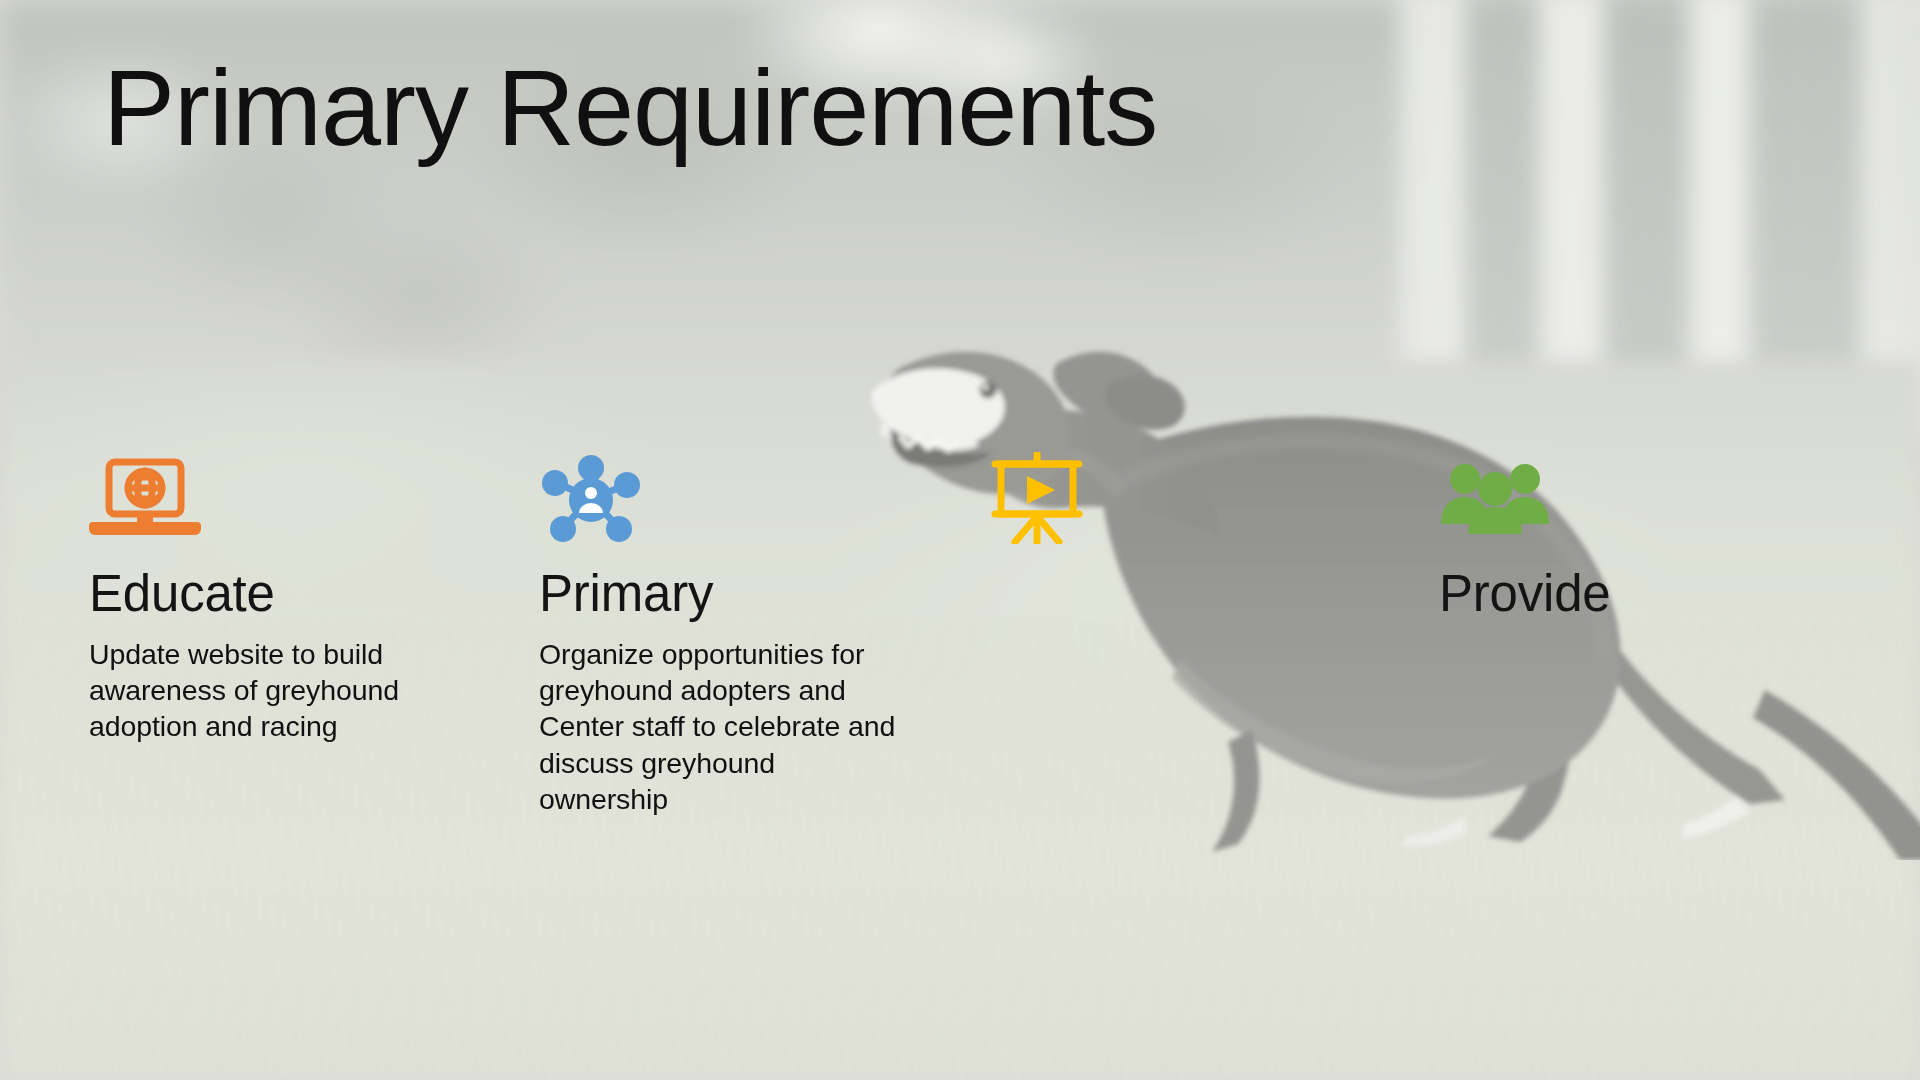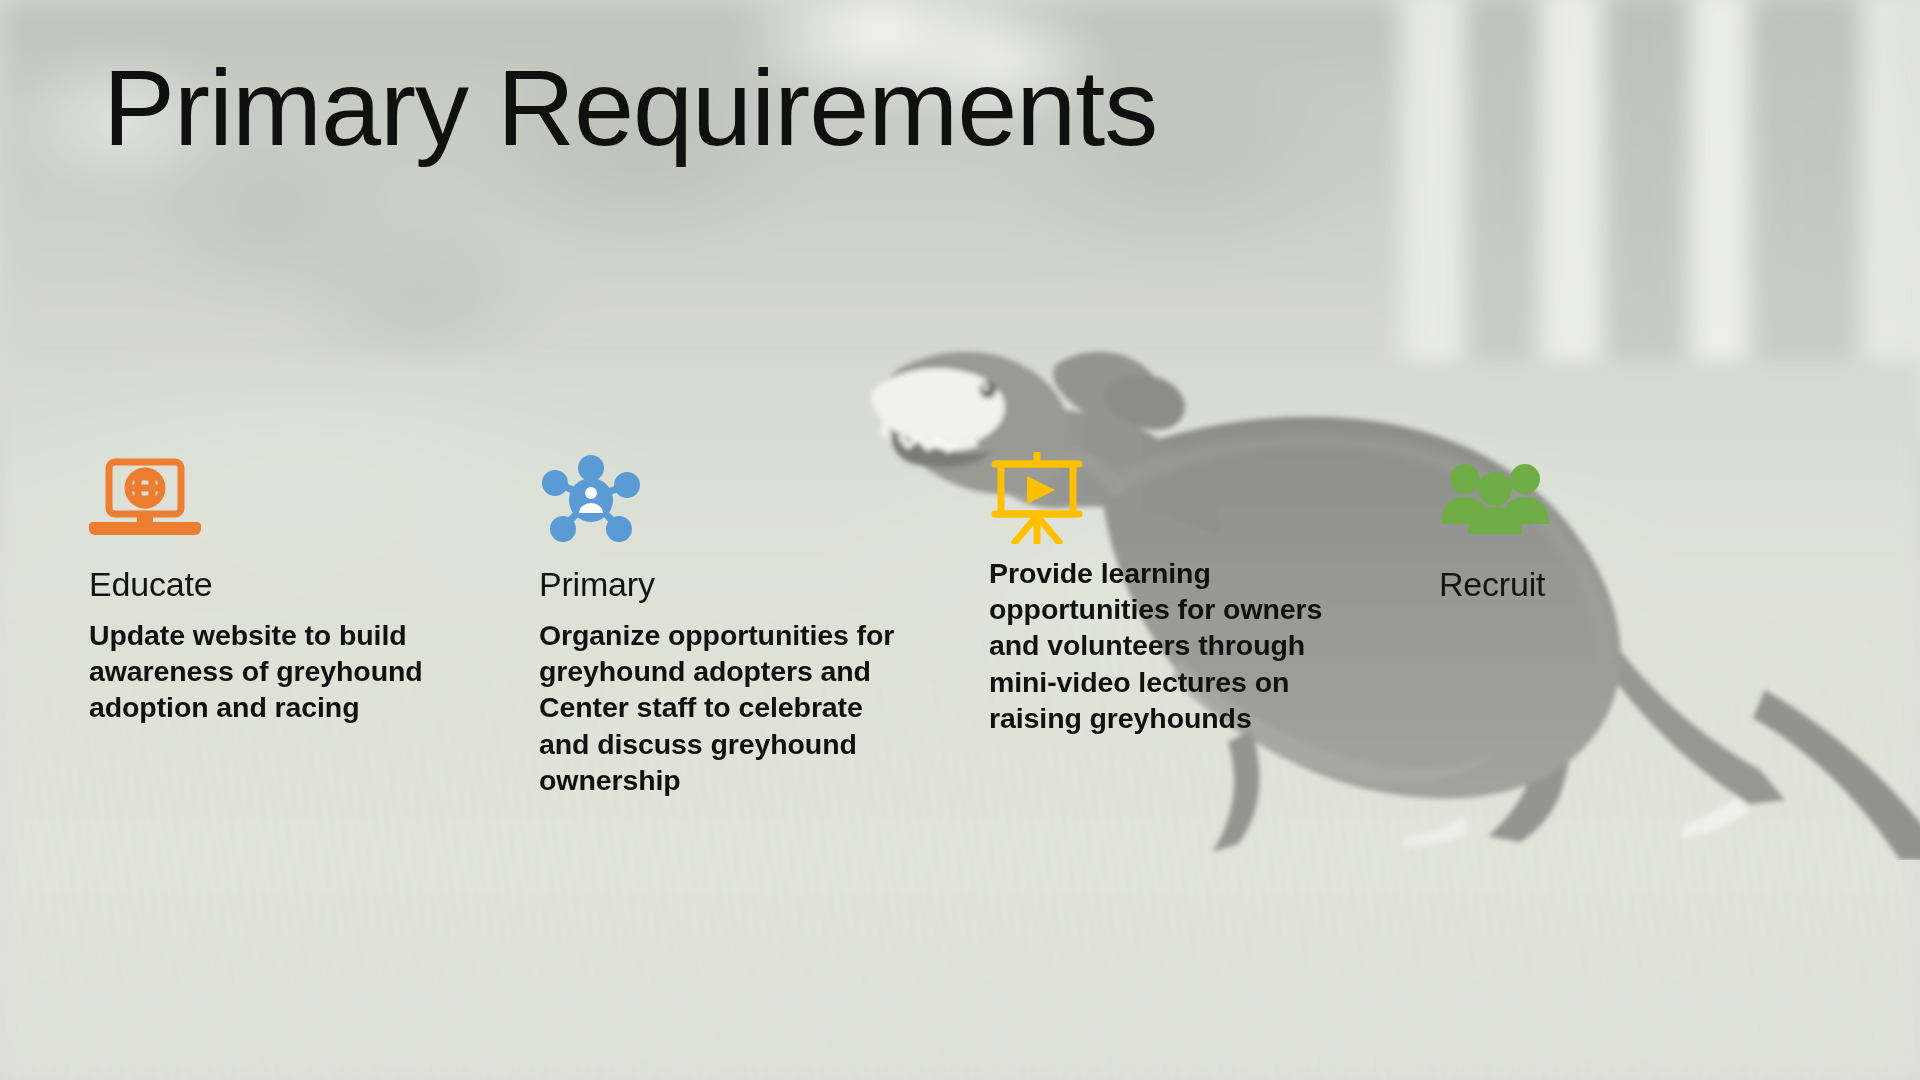--- a/index.html
+++ b/index.html
@@ -106,30 +106,30 @@
     display:flex;
   }
   .col{ width:368px; margin-right:82px; }
   .col:last-child{ margin-right:0; }
 
   .col-icon{ height:86px; display:flex; align-items:center; }
   .col-icon svg{ display:block; }
 
   .col-heading{
     margin-top:24px;
-    font-size:34px;
+    font-size:51px;
     font-weight:300;
     color:#141414;
     line-height:1.12;
     letter-spacing:-0.2px;
   }
   .col-body{
     margin-top:14px;
     font-size:28.5px;
-    font-weight:700;
+    font-weight:400;
     color:#111111;
     line-height:1.27;
     letter-spacing:-0.1px;
   }
 </style>
 </head>
 <body>
 
 <div id="slide">
 
@@ -265,34 +265,33 @@
               <line x1="6" y1="12" x2="90" y2="12"></line>
               <rect x="12" y="12" width="72" height="50"></rect>
               <line x1="6" y1="62" x2="90" y2="62"></line>
               <line x1="48" y1="62" x2="48" y2="90"></line>
               <line x1="48" y1="64" x2="26" y2="90"></line>
               <line x1="48" y1="64" x2="70" y2="90"></line>
             </g>
             <path d="M38 24 L66 38 L38 52 Z" fill="#FFC000"></path>
           </svg>
         </div>
-        <div class="col-body">Provide learning opportunities for owners and volunteers through mini-video lectures on raising greyhounds</div>
       </div>
 
       <div class="col">
         <div class="col-icon">
           <svg width="112" height="72" viewBox="0 0 112 72" xmlns="http://www.w3.org/2000/svg">
             <g fill="#70AD47">
               <circle cx="26" cy="17" r="15"></circle>
               <path d="M2 62 C2 44 12 35 26 35 C40 35 50 44 50 62 Z"></path>
               <circle cx="86" cy="17" r="15"></circle>
               <path d="M62 62 C62 44 72 35 86 35 C100 35 110 44 110 62 Z"></path>
               <circle cx="56" cy="27" r="17"></circle>
               <path d="M29 72 C29 53 40 45 56 45 C72 45 83 53 83 72 Z"></path>
             </g>
           </svg>
         </div>
-        <div class="col-heading">Recruit</div>
+        <div class="col-heading">Provide</div>
       </div>
 
     </div>
   </div>
 </div>
 
 </body></html>

